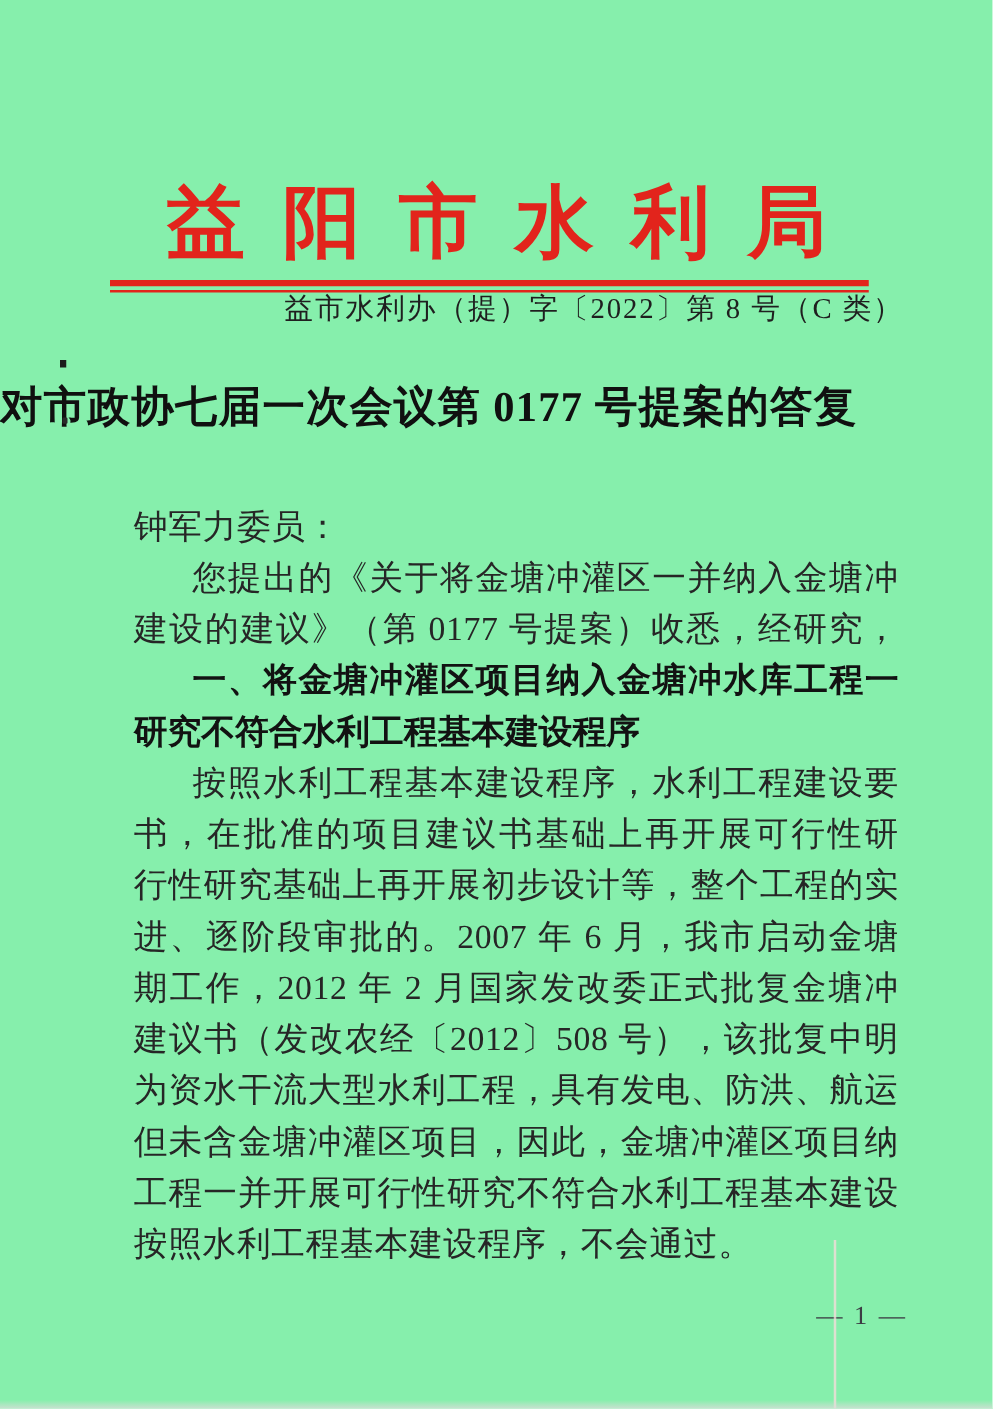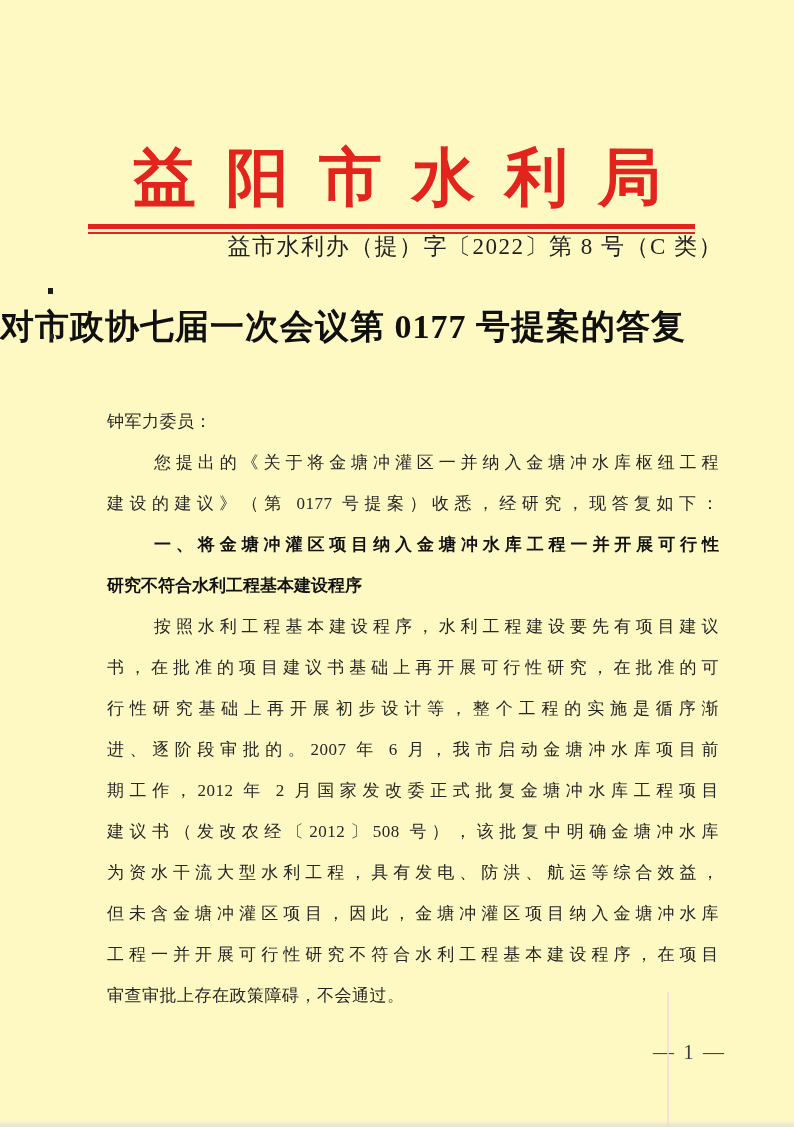--- a/index.html
+++ b/index.html
@@ -4,21 +4,21 @@
 <style>
   html, body {
     margin: 0;
     padding: 0;
     background: #ffffff;
   }
   .page {
     position: relative;
     width: 794px;
     height: 1127px;
-    background: #fef9c3;
+    background: #86efac;
     overflow: hidden;
     font-family: "Liberation Serif", "DejaVu Serif", serif;
     color: #262626;
   }
 
   
   .org-title {
     position: absolute;
     top: 140px;
     left: 0;
@@ -73,21 +73,21 @@
   
   .body-text {
     position: absolute;
     top: 401px;
     left: 107px;
     width: 612px;
   }
   .line {
     height: 41px;
     line-height: 41px;
-    font-size: 17px;
+    font-size: 27px;
     letter-spacing: 0.5px;
     white-space: nowrap;
     color: #262626;
   }
   .line.fill {
     white-space: normal;
     text-align: justify;
     text-align-last: justify;
     overflow: hidden;
   }
@@ -173,21 +173,21 @@
     <div class="line bold">研究不符合水利工程基本建设程序</div>
     <div class="line indent fill">按照水利工程基本建设程序，水利工程建设要先有项目建议</div>
     <div class="line fill">书，在批准的项目建议书基础上再开展可行性研究，在批准的可</div>
     <div class="line fill">行性研究基础上再开展初步设计等，整个工程的实施是循序渐</div>
     <div class="line fill">进、逐阶段审批的。2007 年 6 月，我市启动金塘冲水库项目前</div>
     <div class="line fill">期工作，2012 年 2 月国家发改委正式批复金塘冲水库工程项目</div>
     <div class="line fill">建议书（发改农经〔2012〕508 号），该批复中明确金塘冲水库</div>
     <div class="line fill">为资水干流大型水利工程，具有发电、防洪、航运等综合效益，</div>
     <div class="line fill">但未含金塘冲灌区项目，因此，金塘冲灌区项目纳入金塘冲水库</div>
     <div class="line fill">工程一并开展可行性研究不符合水利工程基本建设程序，在项目</div>
-    <div class="line">审查审批上存在政策障碍，不会通过。</div>
+    <div class="line">按照水利工程基本建设程序，不会通过。</div>
   </div>
 
   <div class="page-number">— 1 —</div>
 
   <div class="dot-artifact-1"></div>
   <div class="dot-artifact-2"></div>
   <div class="fold-line-artifact"></div>
   <div class="scan-edge-bottom"></div>
 
 </div>

